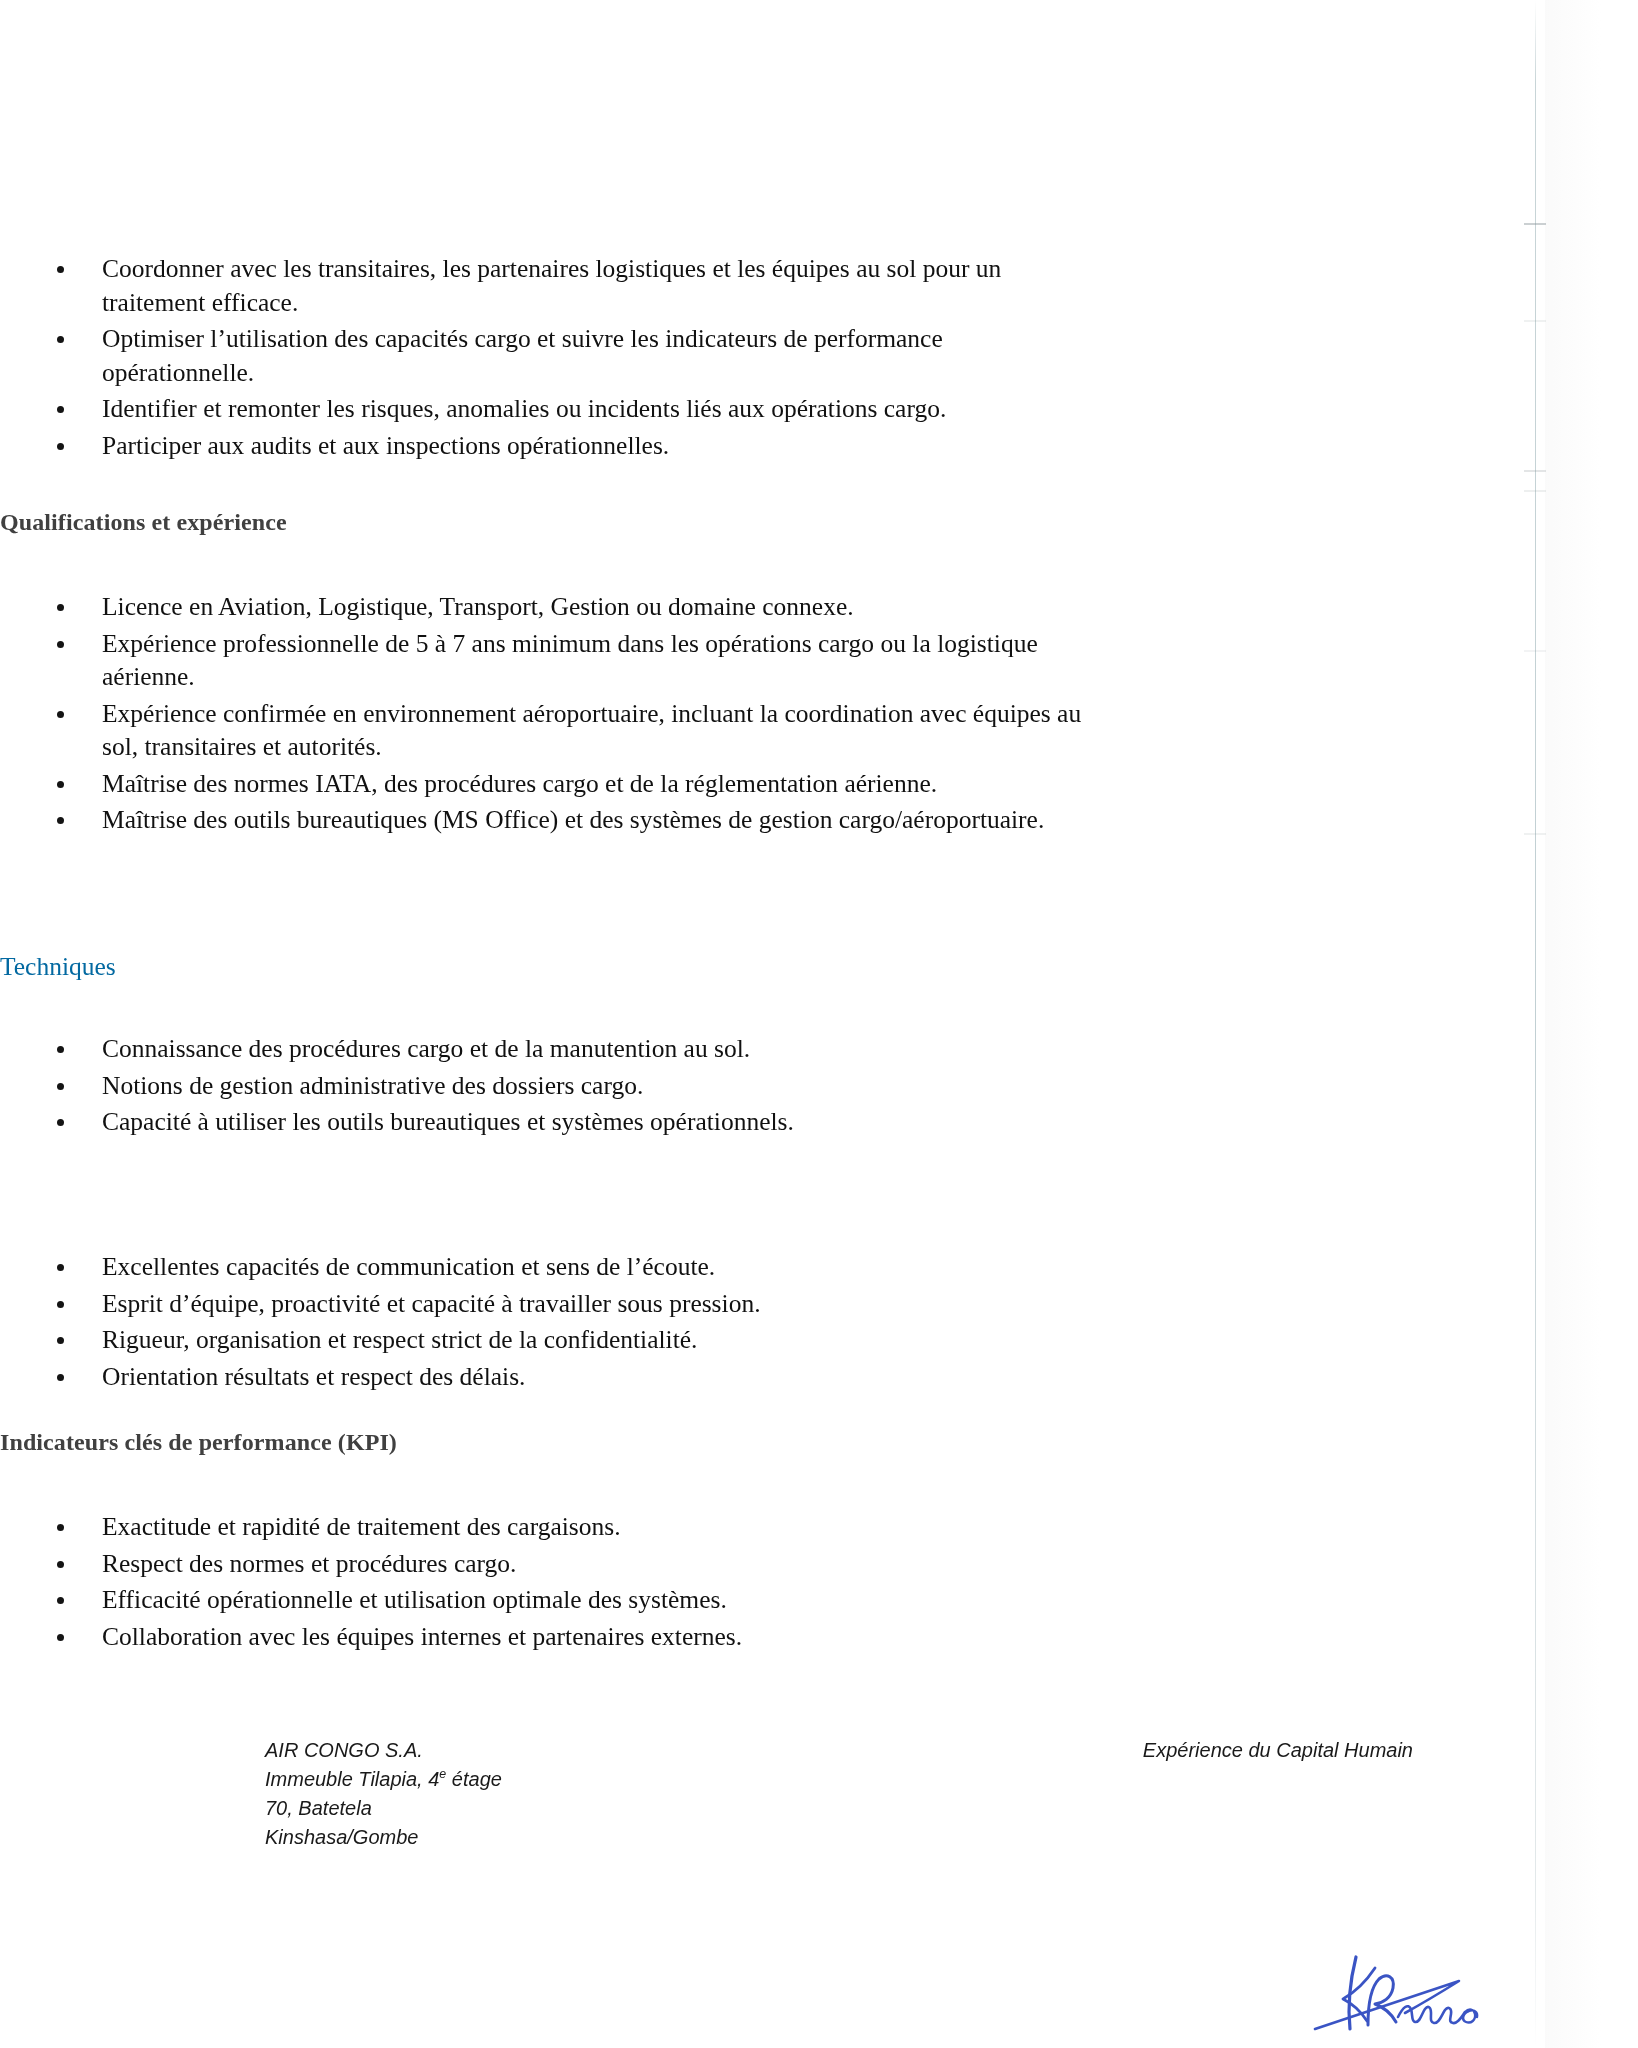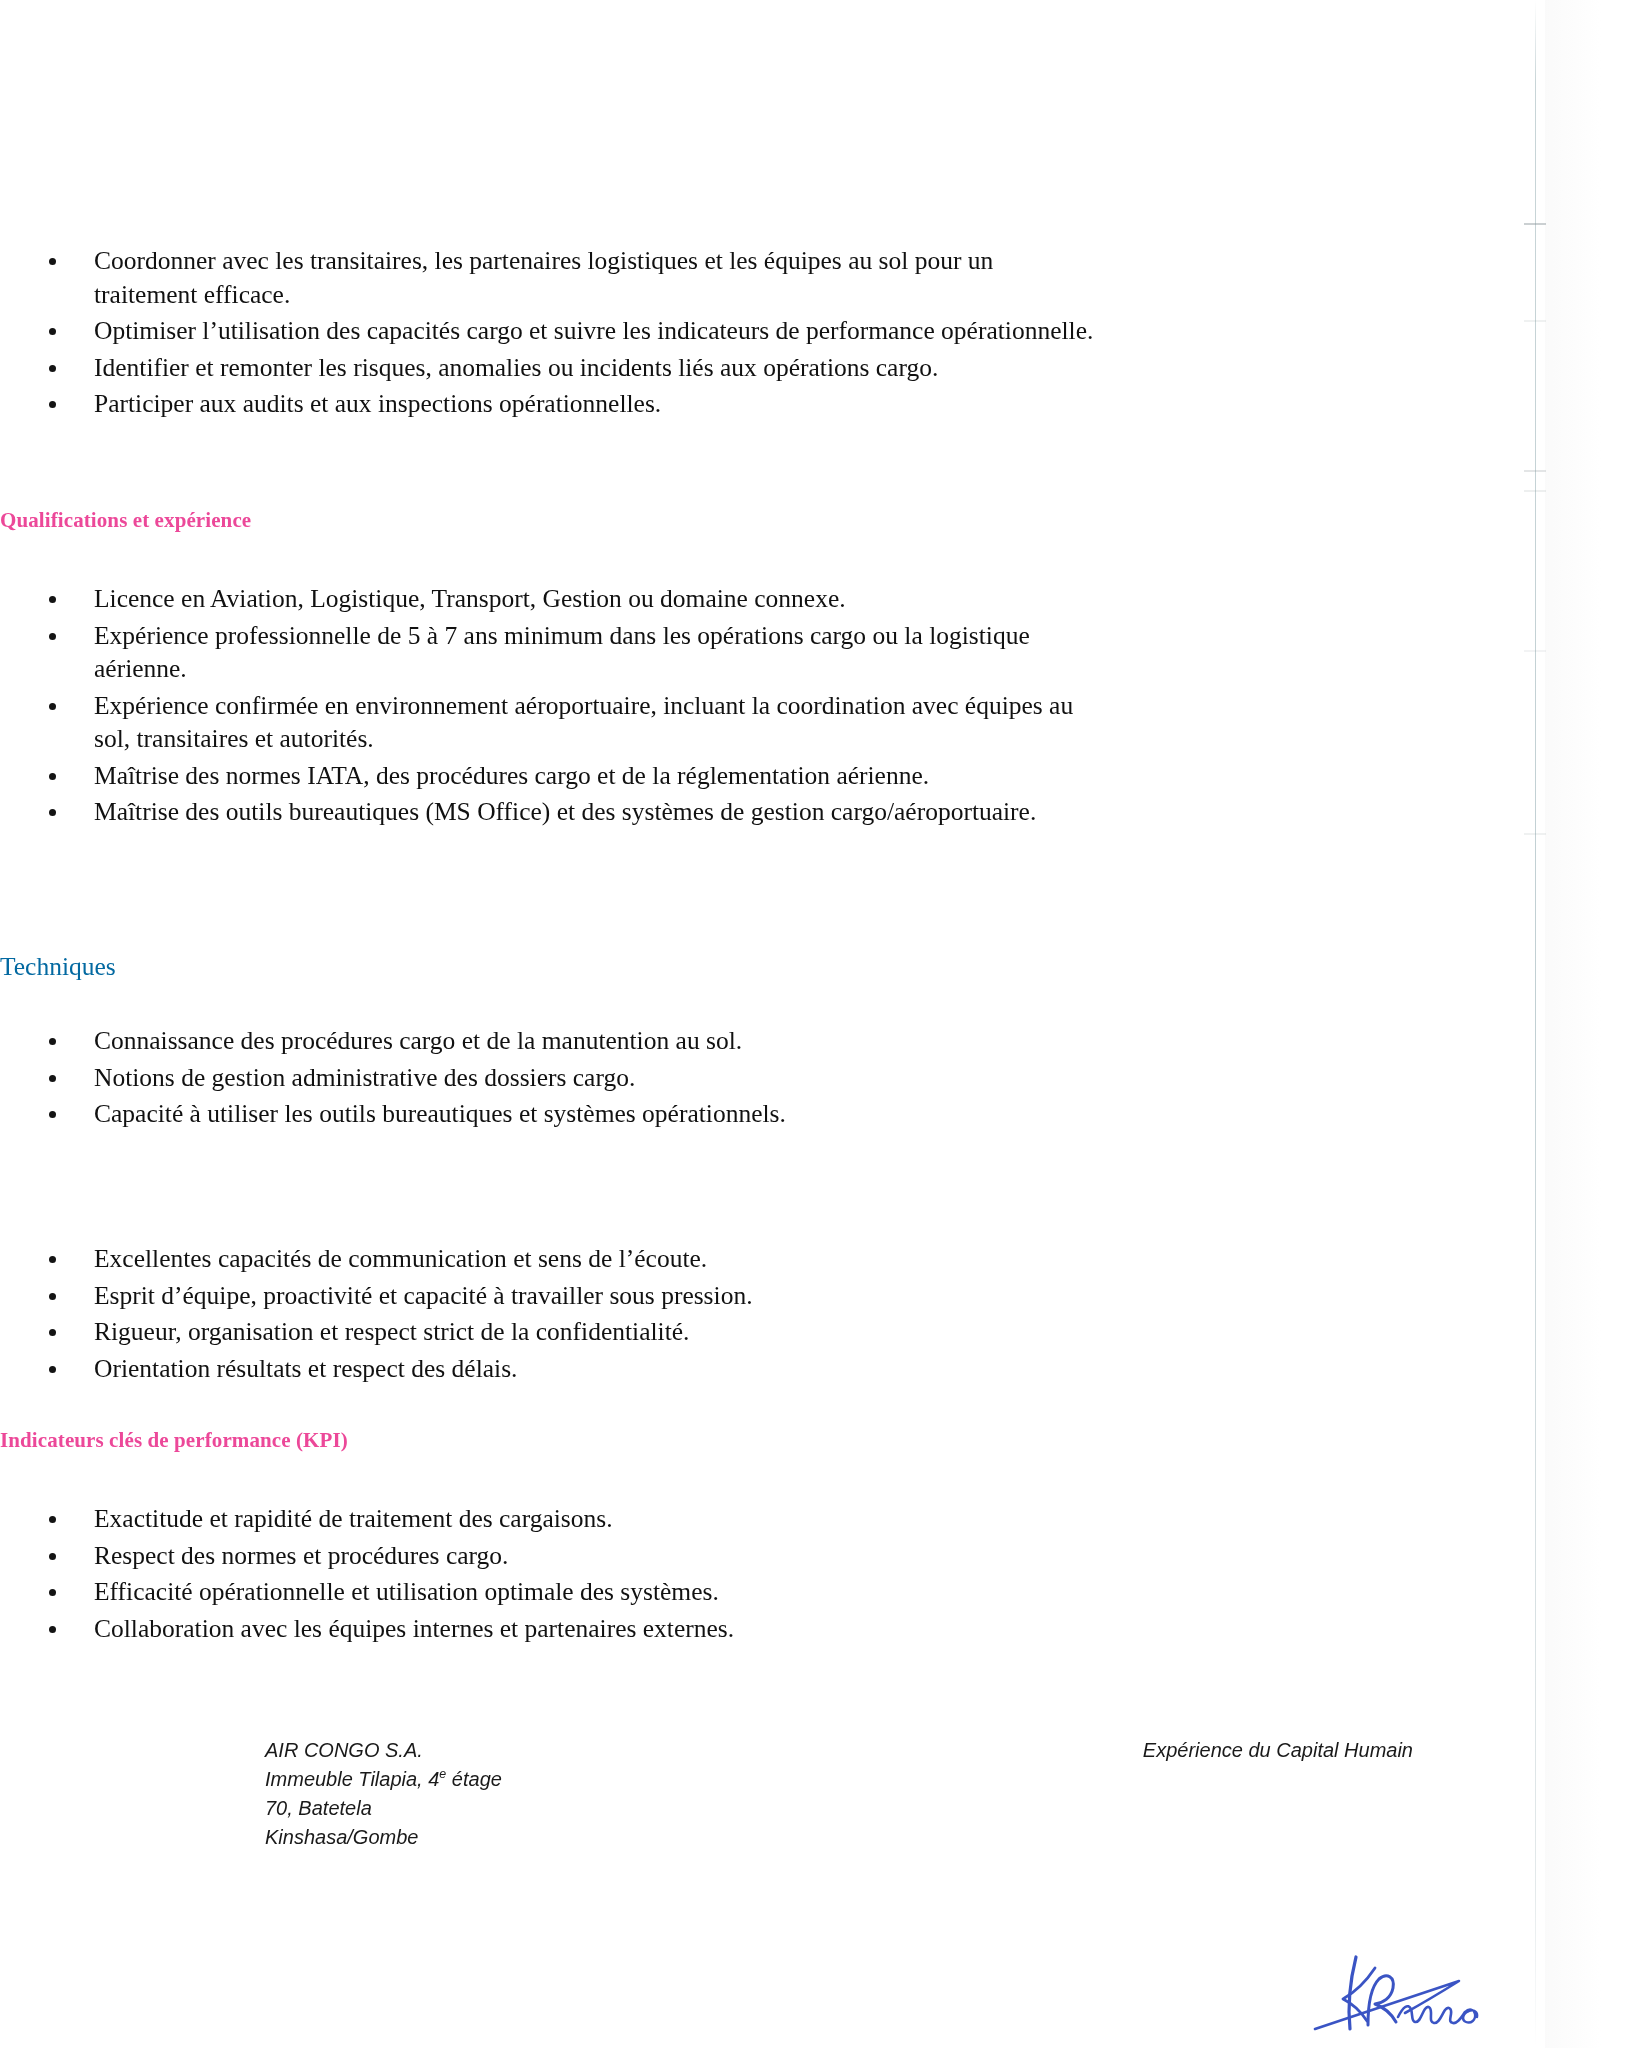--- a/index.html
+++ b/index.html
@@ -44,39 +44,39 @@
   }
   .scan-flecks {
     position: absolute;
     left: 1524px;
     width: 22px;
     height: 2px;
     background: rgba(140,150,155,0.45);
   }
 
   h2.section-heading {
-    font-size: 21px;
+    font-size: 24px;
     font-weight: bold;
     letter-spacing: 0.1px;
     margin: 0;
     line-height: 1.2;
-    color: #ec4899;
+    color: #404040;
   }
 
   p.subheading {
     font-size: 25.5px;
     font-weight: normal;
     margin: 0;
     line-height: 1.2;
     color: #0369a1;
   }
 
   ul.bullets {
     list-style: none;
-    margin: 4px;
+    margin: 12px;
     padding: 0;
   }
   ul.bullets > li {
     position: relative;
     padding-left: 90px;
     font-size: 25.5px;
     line-height: 33.5px;
     margin: 0 0 3px 0;
     color: #111111;
   }

